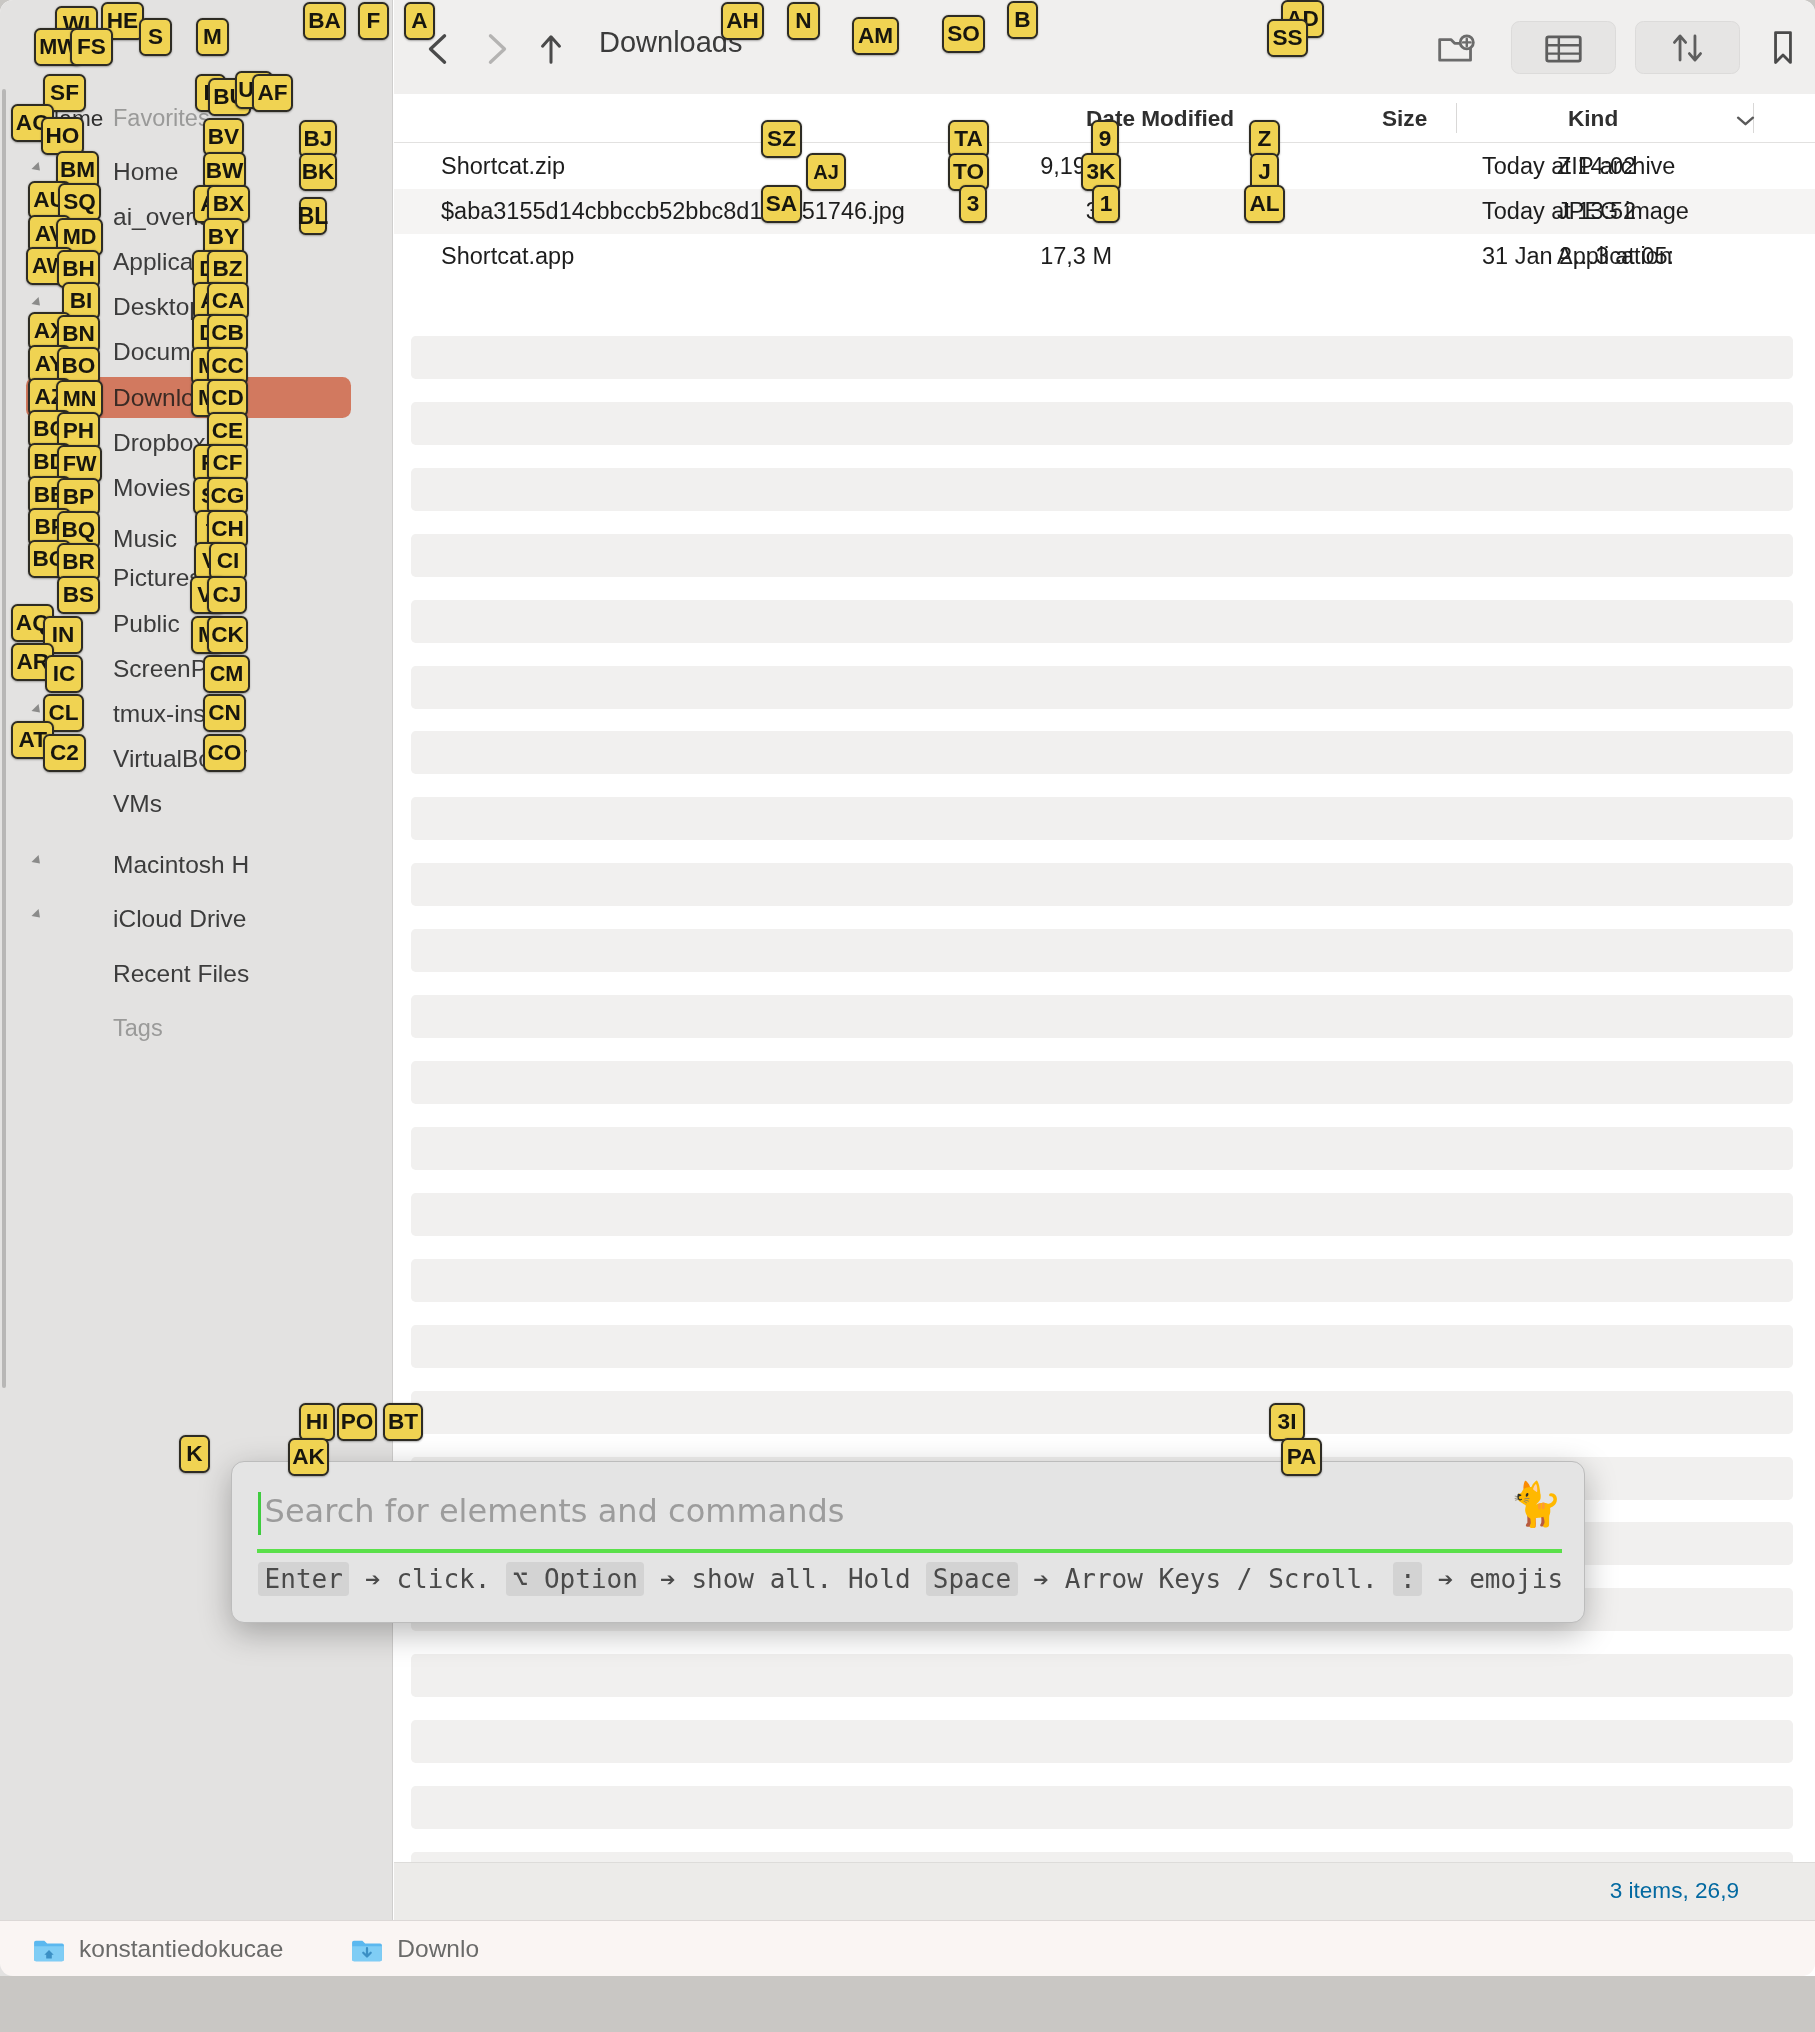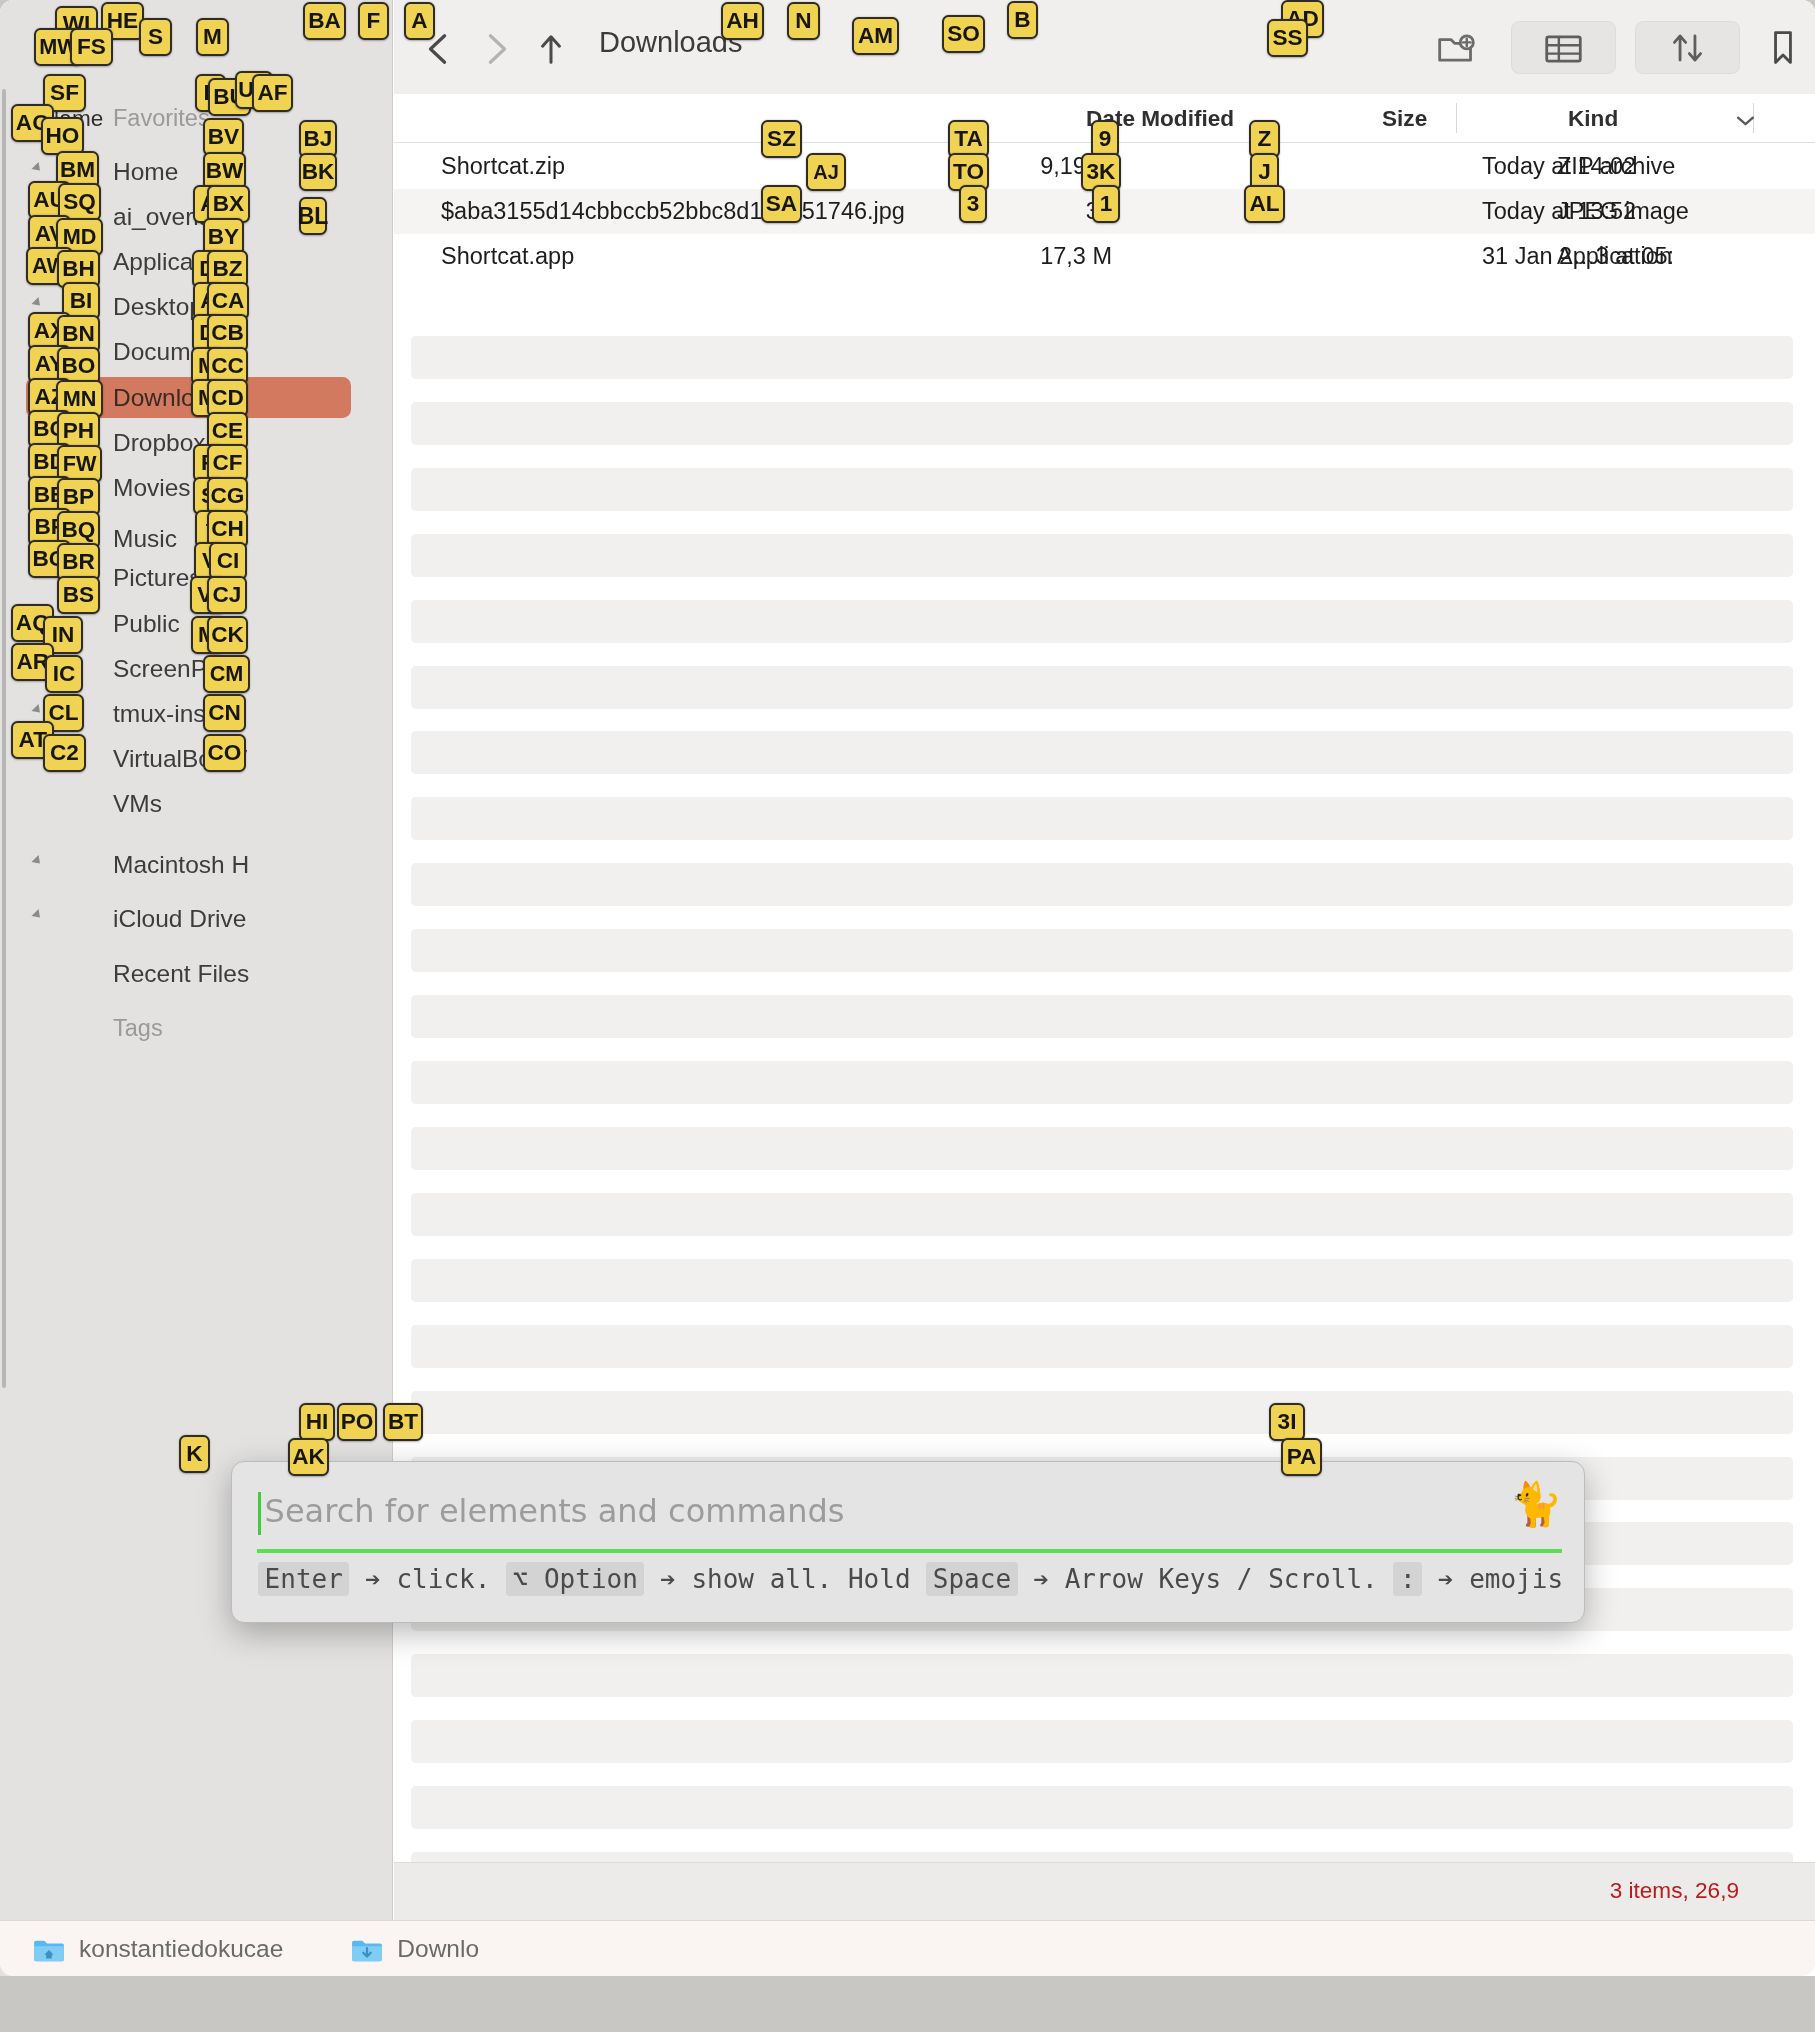--- a/index.html
+++ b/index.html
@@ -119,21 +119,21 @@
   }
 
   
   #statusbar {
     position: absolute; left: 394px; bottom: 56px;
     width: 1422px; height: 58px;
     background: #ecebe9; border-top: 0.9px solid #dddcda;
   }
   #status-text {
     position: absolute; right: 77px; top: 15px;
-    font-size: 22.6px; color: #b91c1c;
+    font-size: 22.6px; color: #0369a1;
   }
 
   
   #pathbar {
     position: absolute; left: 0; bottom: 0;
     width: 1815px; height: 56px;
     background: #faf5f3;
     border-top: 0.9px solid #dcd8d6;
     border-radius: 0 0 13px 13px;
     display: flex; align-items: center; gap: 35px;

